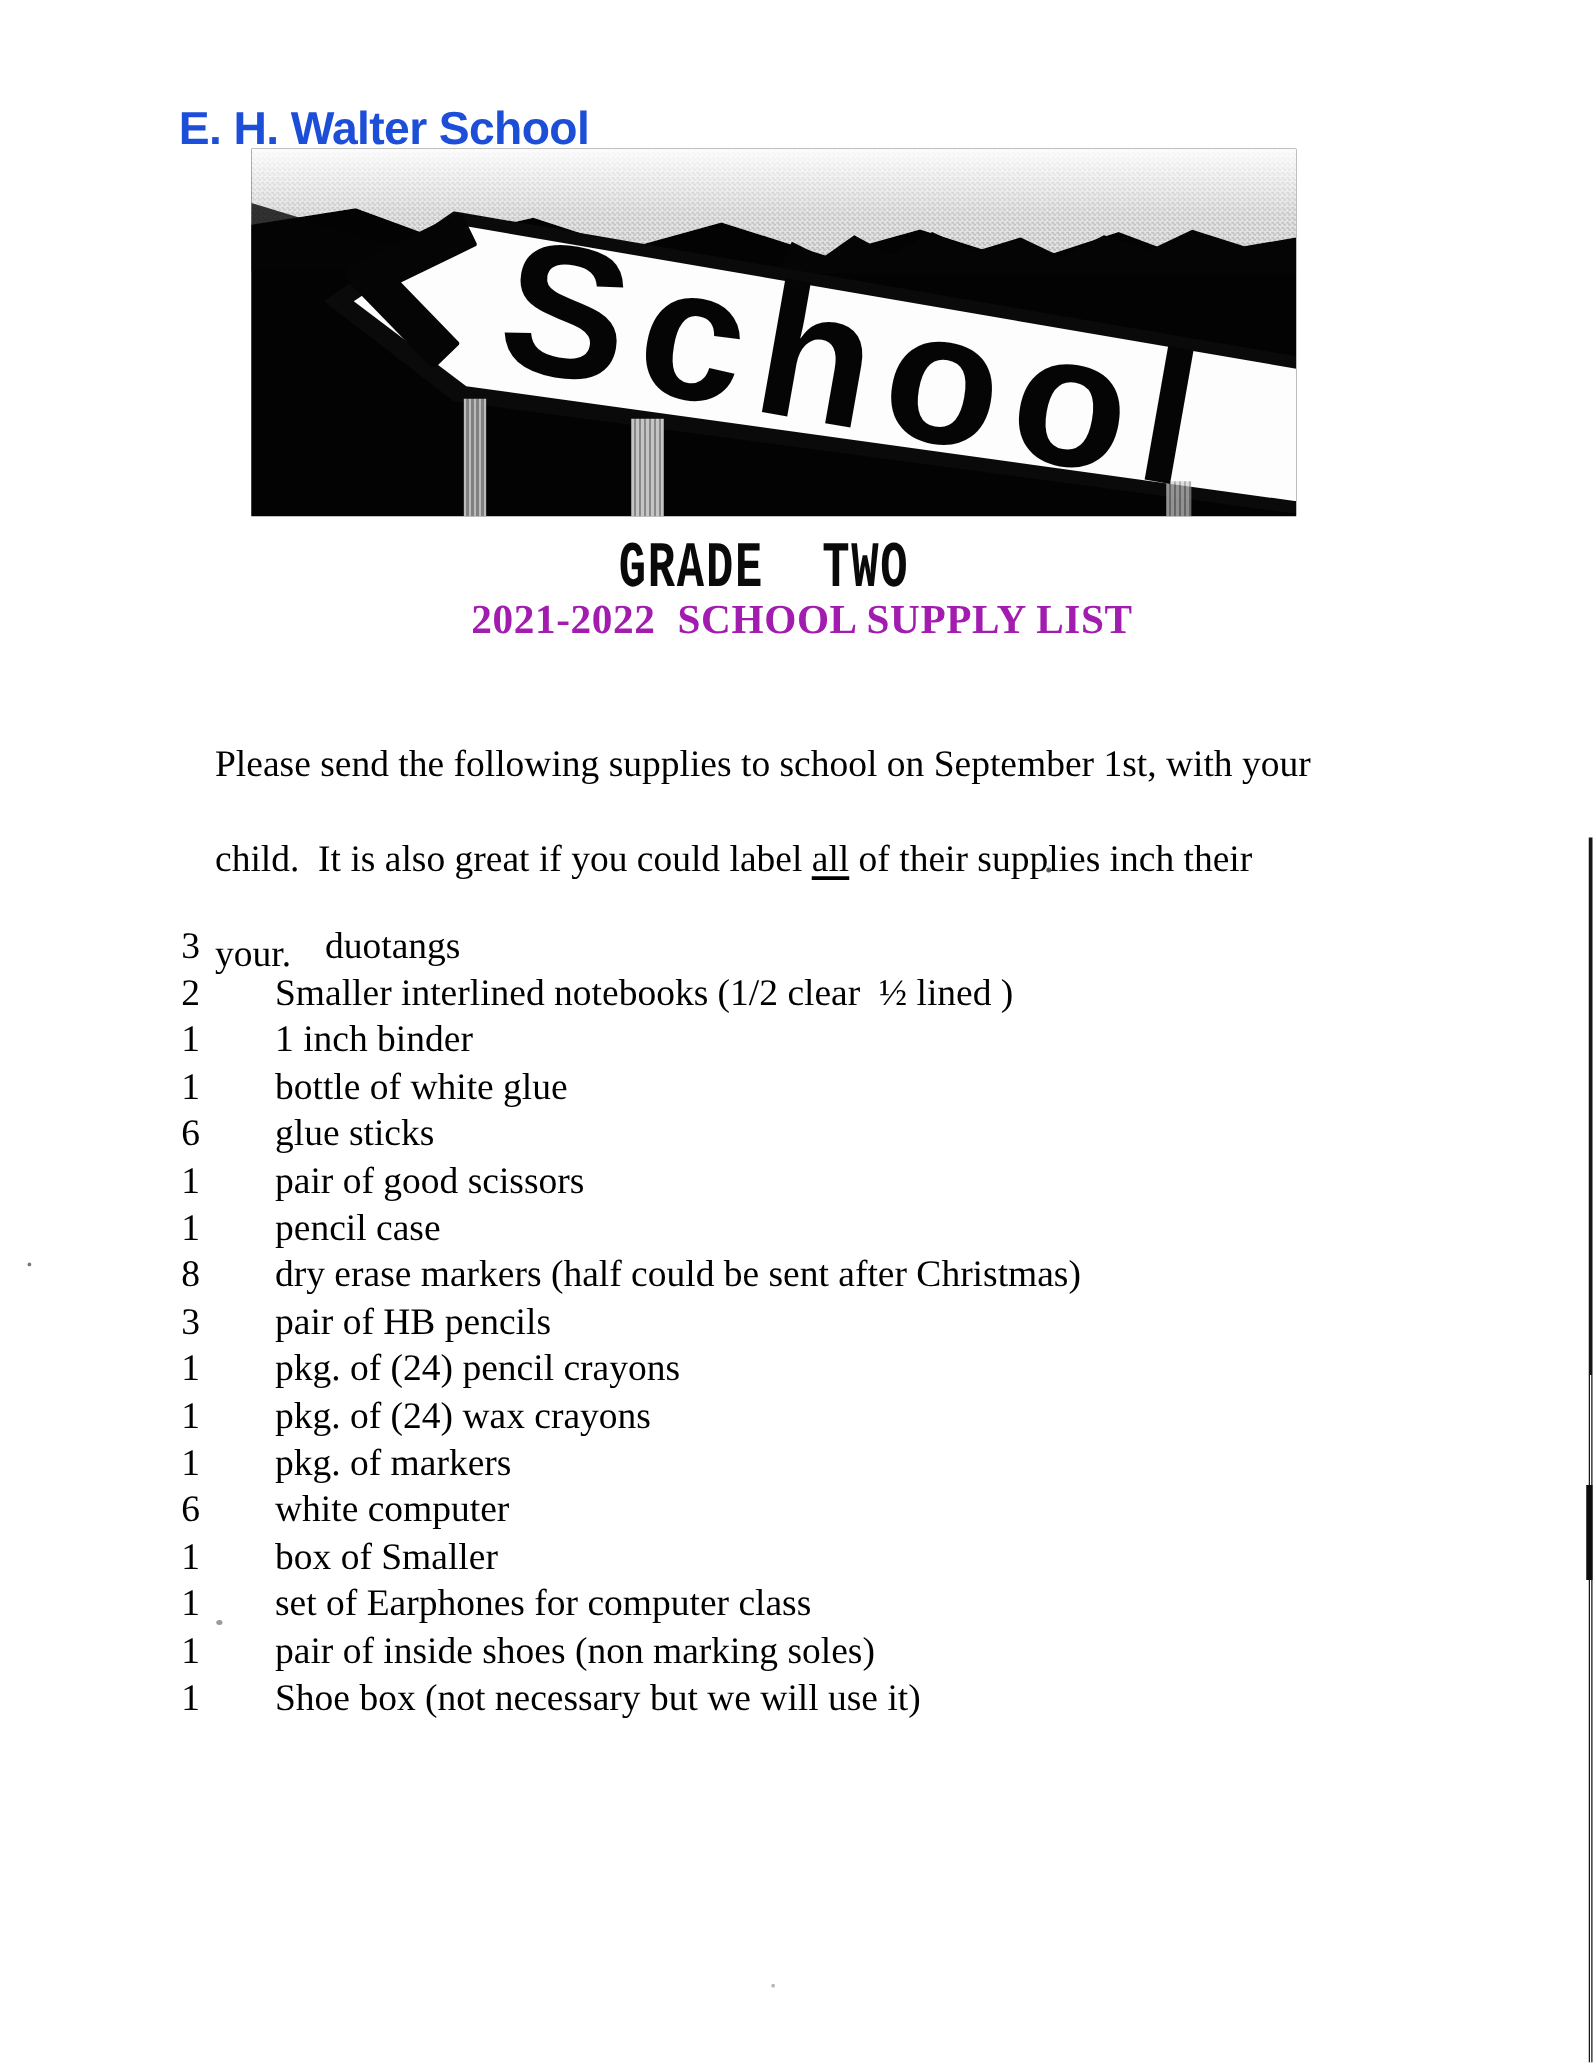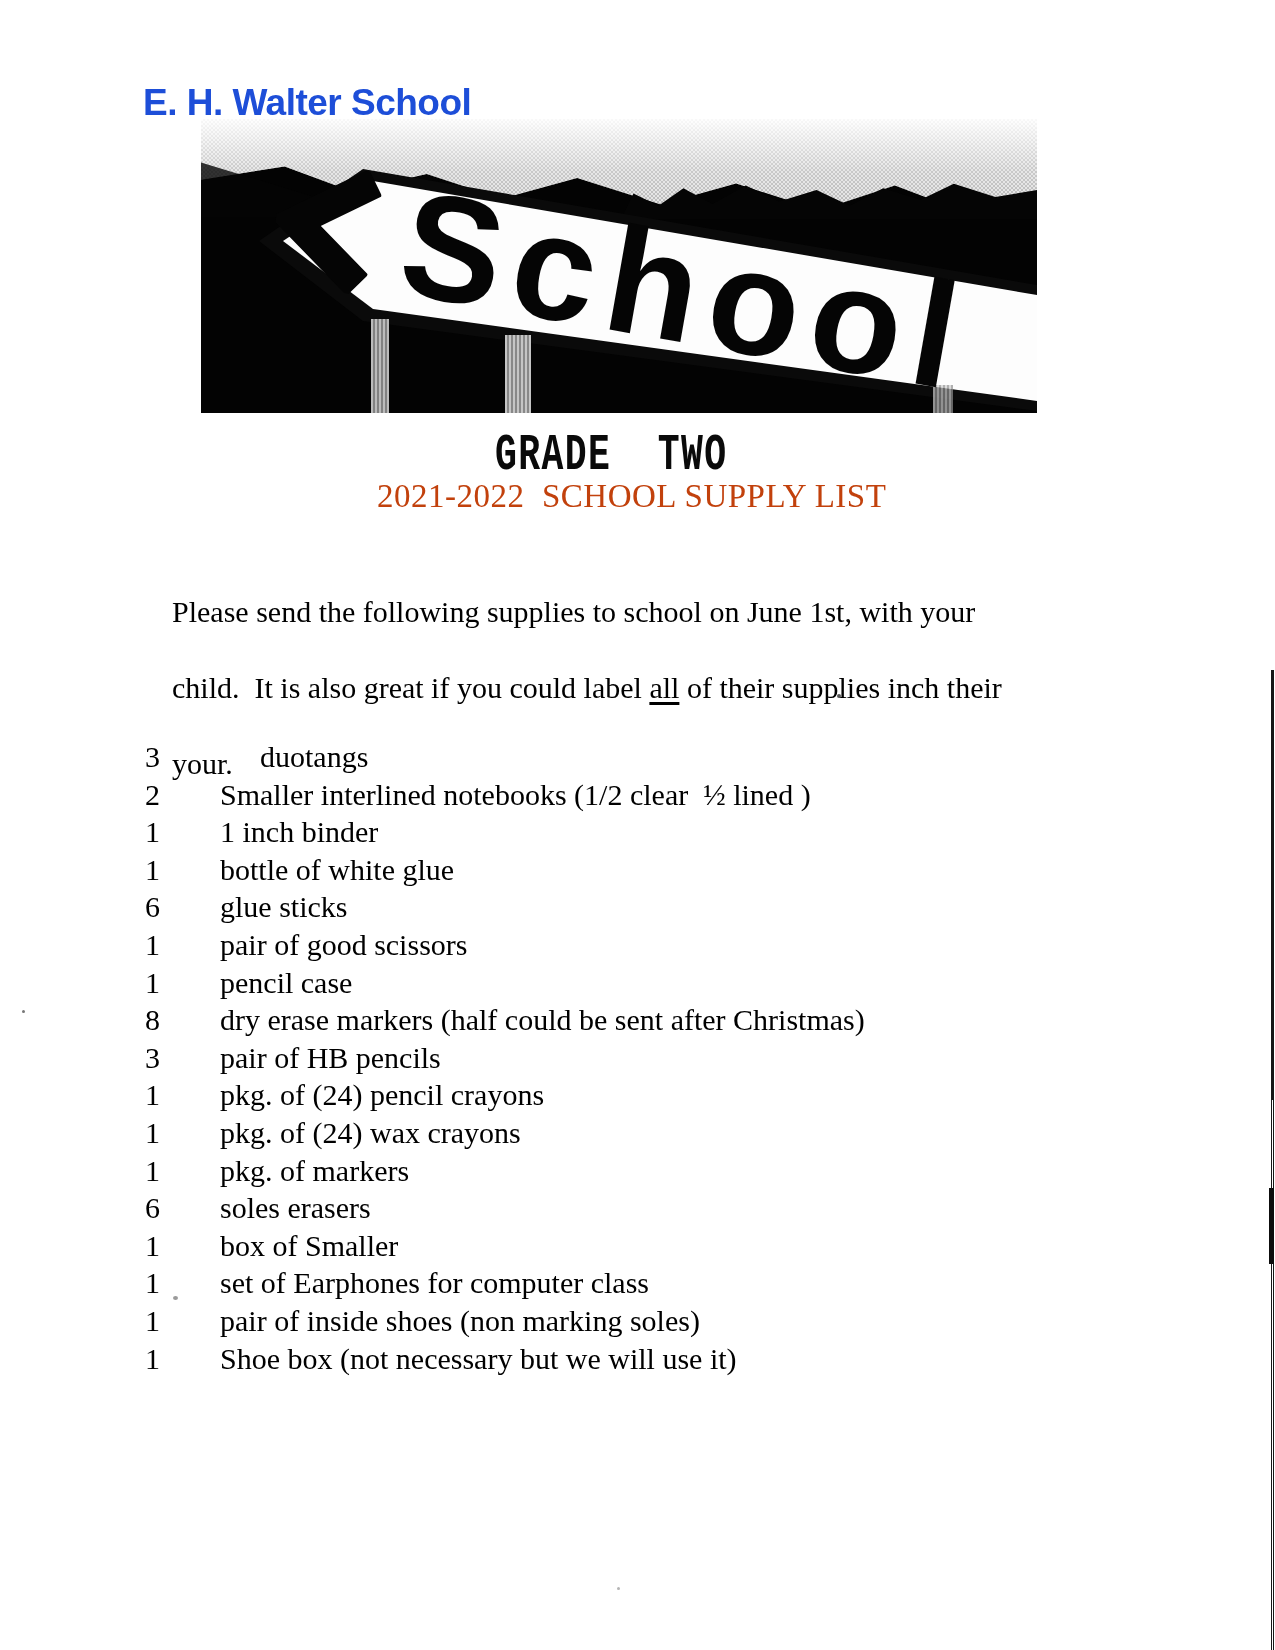--- a/index.html
+++ b/index.html
@@ -86,25 +86,25 @@
     font-size:52px;
     letter-spacing:2px;
     transform:scaleX(.7);
     transform-origin:0 0;
     white-space:pre;
     color:#0a0a0a;
   }
   .subtitle{
     left:377px; top:478px;
     font-family:"Liberation Serif", serif;
-    font-weight:normal;
+    font-weight:bold;
     font-size:33px;
     letter-spacing:.5px;
     white-space:pre;
-    color:#c2410c;
+    color:#a21caf;
   }
   
   .intro{
     left:142px; top:555px; width:960px;
     font-size:30px; line-height:38px;
     white-space:pre-wrap;
   }
   .intro .u{ text-decoration:underline; text-underline-offset:4px; text-decoration-thickness:2.5px; }
   
   .supply-list{ left:145px; top:738px; width:980px; }
@@ -148,21 +148,21 @@
         <path d="M92 10 L20 62 L92 114" fill="none" stroke="#050505" stroke-width="30"></path>
       </svg>
       <span class="sign-word">School</span>
     </div>
   </div>
 
   <div class="abs grade-title">GRADE  TWO</div>
   <div class="abs subtitle">2021-2022  SCHOOL SUPPLY LIST</div>
 
   <div class="abs intro">
-    <span>Please send the following supplies to school on June 1st, with your</span><br>
+    <span>Please send the following supplies to school on September 1st, with your</span><br>
     <span>child.  It is also great if you could label </span><span class="u">all</span><span> of their supplies inch their</span><br>
     <span>your.</span>
   </div>
 
   <div class="abs supply-list">
     <div class="supply-row">
       <span class="qty">3</span>
       <span class="item indent">duotangs</span>
     </div>
 
@@ -216,21 +216,21 @@
       <span class="item">pkg. of (24) wax crayons</span>
     </div>
 
     <div class="supply-row">
       <span class="qty">1</span>
       <span class="item">pkg. of markers</span>
     </div>
 
     <div class="supply-row">
       <span class="qty">6</span>
-      <span class="item">soles erasers</span>
+      <span class="item">white computer</span>
     </div>
 
     <div class="supply-row">
       <span class="qty">1</span>
       <span class="item">box of Smaller</span>
     </div>
 
     <div class="supply-row">
       <span class="qty">1</span>
       <span class="item">set of Earphones for computer class</span>

